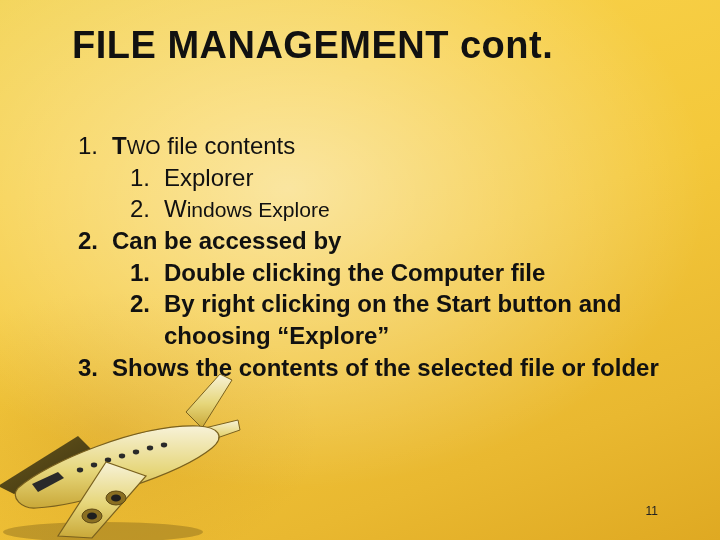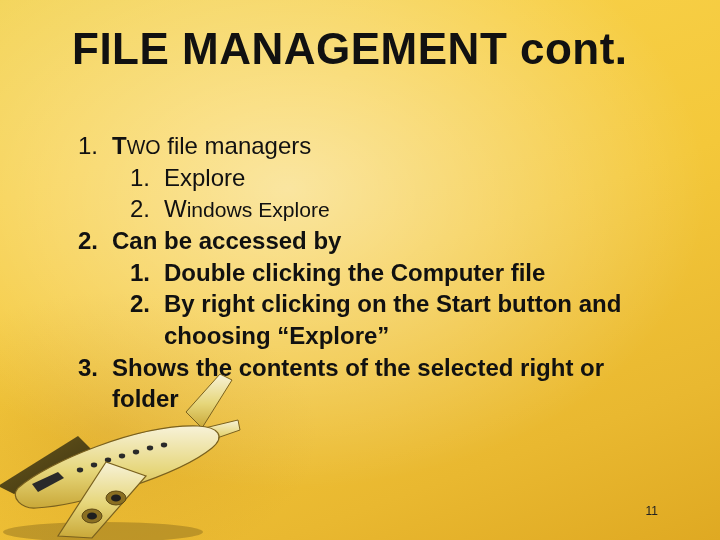--- a/index.html
+++ b/index.html
@@ -13,21 +13,21 @@
       linear-gradient(160deg, #f3d458 0%, #f7cf46 25%, #f4c83a 50%, #e9b830 80%, #dfa922 100%);
     position: relative;
     font-family: Arial, Helvetica, sans-serif;
     color: #111;
   }
   .title {
     position: absolute;
     top: 24px;
     left: 72px;
     right: 40px;
-    font-size: 44px;
+    font-size: 38px;
     font-weight: 700;
     letter-spacing: 0.5px;
   }
   .body {
     position: absolute;
     top: 130px;
     left: 78px;
     right: 50px;
     font-size: 24px;
     line-height: 1.32;
@@ -58,26 +58,26 @@
 <body>
 
 <div class="slide">
 
   <h1 class="title">FILE MANAGEMENT cont.</h1>
 
   <div class="body">
 
     <div class="row w400">
       <div class="num">1.</div>
-      <div class="txt"><span style="font-weight:700">T</span><span style="font-weight:400;font-size:0.82em">WO</span><span> file managers</span></div>
+      <div class="txt"><span style="font-weight:700">T</span><span style="font-weight:400;font-size:0.82em">WO</span><span> file contents</span></div>
     </div>
 
     <div class="row sub w400">
       <div class="num">1.</div>
-      <div class="txt">Explore</div>
+      <div class="txt">Explorer</div>
     </div>
 
     <div class="row sub w400">
       <div class="num">2.</div>
       <div class="txt"><span>W</span><span style="font-size:0.88em">indows Explore</span></div>
     </div>
 
     <div class="row">
       <div class="num">2.</div>
       <div class="txt">Can be accessed by</div>
@@ -88,21 +88,21 @@
       <div class="txt">Double clicking the Computer file</div>
     </div>
 
     <div class="row sub">
       <div class="num">2.</div>
       <div class="txt">By right clicking on the Start button and choosing “Explore”</div>
     </div>
 
     <div class="row">
       <div class="num">3.</div>
-      <div class="txt">Shows the contents of the selected right or folder</div>
+      <div class="txt">Shows the contents of the selected file or folder</div>
     </div>
 
   </div>
 
   <svg class="plane" viewBox="0 0 260 180">
     <defs>
       <linearGradient id="fg" x1="0" y1="0" x2="0" y2="1">
         <stop offset="0%" stop-color="#f7f2d8"></stop>
         <stop offset="55%" stop-color="#e6d67a"></stop>
         <stop offset="100%" stop-color="#c9a838"></stop>

